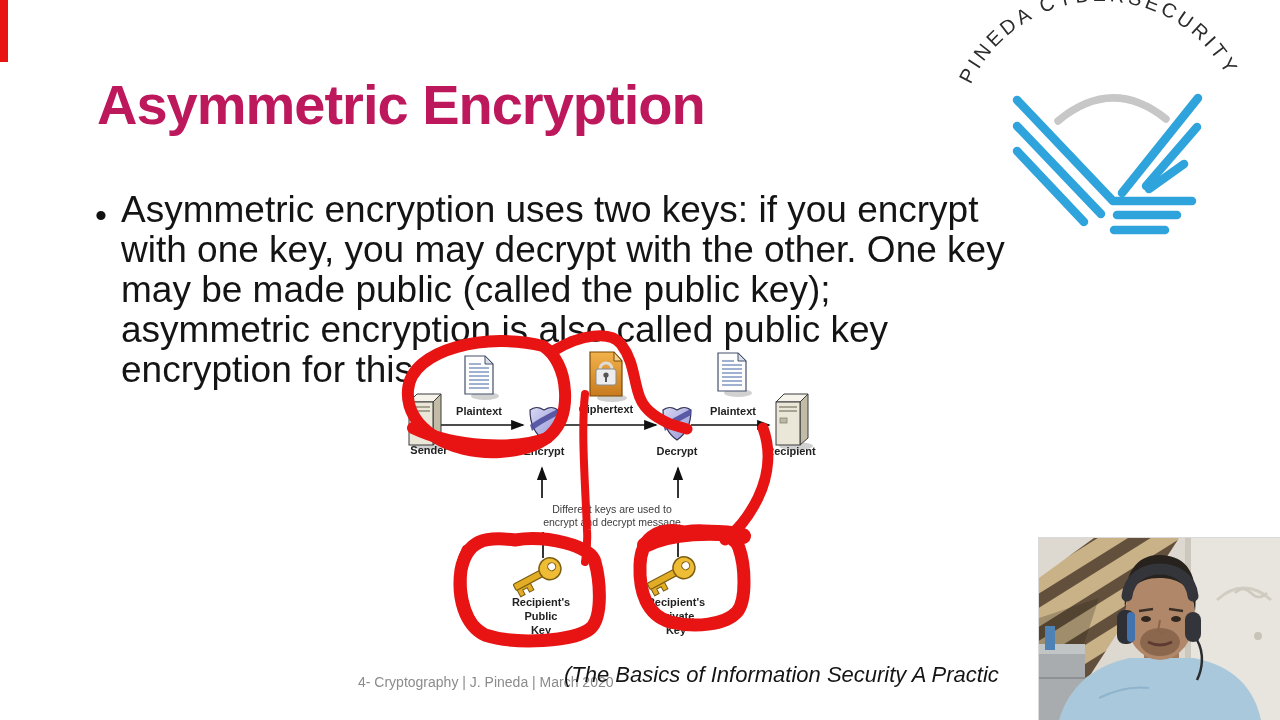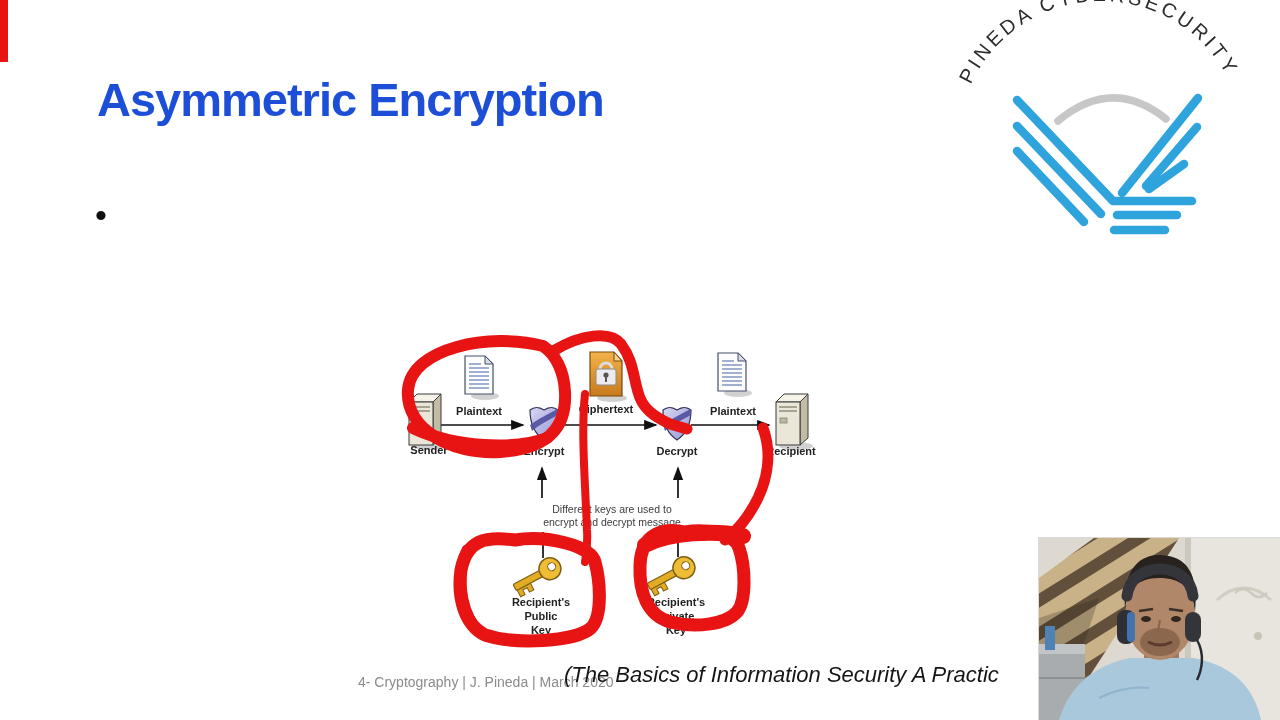--- a/index.html
+++ b/index.html
@@ -1,21 +1,21 @@
 <!DOCTYPE html>
 <html><head>
 <meta charset="utf-8">
 <style>
   html,body{margin:0;padding:0;background:#ffffff;}
   body{width:1280px;height:720px;overflow:hidden;font-family:"Liberation Sans",sans-serif;position:relative;}
   .slide{position:absolute;left:0;top:0;width:1280px;height:720px;background:#ffffff;}
 
   .red-edge{position:absolute;left:0;top:0;width:8px;height:62px;background:#e81414;z-index:5;}
 
-  .title{position:absolute;left:97px;top:72px;font-size:47px;font-weight:bold;letter-spacing:-1px;color:#1d4ed8;z-index:1;white-space:nowrap;}
+  .title{position:absolute;left:97px;top:72px;font-size:56px;font-weight:bold;letter-spacing:-1px;color:#be185d;z-index:1;white-space:nowrap;}
 
   .bullet-glyph{position:absolute;left:95px;top:196px;font-size:34px;color:#111;z-index:1;}
   .bullet-text{position:absolute;left:121px;top:190px;width:920px;font-size:37px;line-height:40px;color:#141414;white-space:pre-line;z-index:1;}
 
   .diagram{position:absolute;left:395px;top:330px;width:445px;height:335px;z-index:2;}
   .logo{position:absolute;left:930px;top:0px;width:350px;height:245px;z-index:1;}
 
   .footer-left{position:absolute;left:358px;top:674px;font-size:14px;color:#8b8b8b;z-index:3;white-space:nowrap;}
   .footer-cite{position:absolute;left:540px;top:662px;font-size:22px;font-style:italic;color:#151515;z-index:3;white-space:nowrap;margin-left:24px;}
 
@@ -25,20 +25,25 @@
 </head>
 <body>
 
 <div class="slide">
 
   <div class="red-edge"></div>
 
   <div class="title">Asymmetric Encryption</div>
 
   <div class="bullet-glyph">•</div>
+  <div class="bullet-text">Asymmetric encryption uses two keys: if you encrypt
+with one key, you may decrypt with the other. One key
+may be made public (called the public key);
+asymmetric encryption is also called public key
+encryption for this</div>
 
   <svg class="logo" viewBox="930 0 350 245">
     <defs>
       <path id="arcPath" d="M 958 148 A 143 143 0 0 1 1244 140" fill="none"></path>
     </defs>
     <text font-size="20" letter-spacing="3.5" fill="#2b2b2b">
       <textPath href="#arcPath" startOffset="50%" text-anchor="middle">PINEDA CYBERSECURITY</textPath>
     </text>
     <g stroke-linecap="round" stroke-linejoin="round" fill="none">
       <path d="M 1058 121 Q 1112 76 1166 119" stroke="#c7c7c7" stroke-width="7.5"></path>

